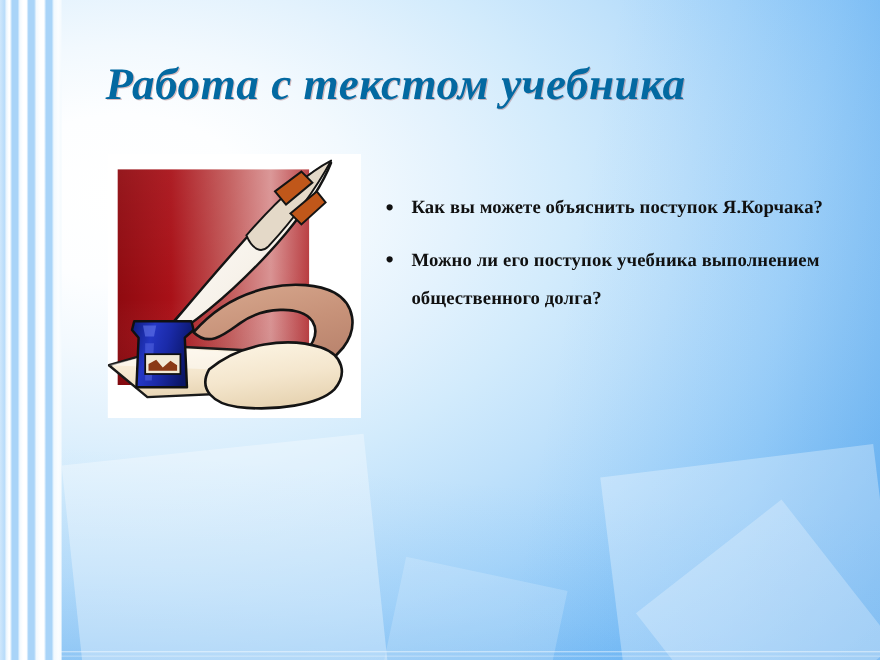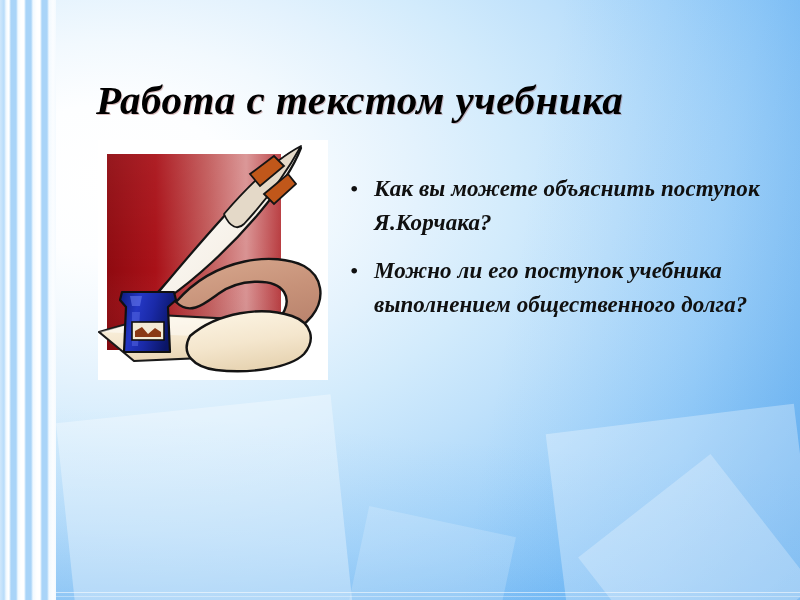--- a/index.html
+++ b/index.html
@@ -106,27 +106,27 @@
         #ffffff 24px, #a9d4f8 26px, #a9d4f8 31px, #f2f9fe 33px,
         #ffffff 37px,
         #ffffff 40px, #a9d4f8 42px, #a9d4f8 47px, #f2f9fe 49px,
         #fbfdff 53px, #f4fafe 56px);
   }
 
   
   .title {
     position: absolute;
     left: 96px;
-    top: 76px;
+    top: 52px;
     width: 660px;
     font-size: 41px;
     line-height: 48px;
     font-weight: 700;
     font-style: italic;
-    color: #000000;
+    color: #0369a1;
     letter-spacing: 0.5px;
     white-space: nowrap;
     text-shadow: 1px 1px 0 rgba(120,0,0,0.25);
   }
 
   
   .illus {
     position: absolute;
     left: 98px;
     top: 140px;
@@ -152,24 +152,23 @@
     flex: 0 0 auto;
     width: 24px;
     font-size: 24px;
     line-height: 34px;
     color: #101010;
     text-align: left;
     padding-left: 2px;
   }
   .bullet-text {
     flex: 1 1 auto;
-    font-size: 23px;
+    font-size: 17px;
     line-height: 34px;
     font-weight: 700;
-    font-style: italic;
     color: #101010;
     letter-spacing: 0.1px;
   }
 </style>
 </head>
 <body>
 
 <div id="slide">
 
   <div class="bg-base"></div>

